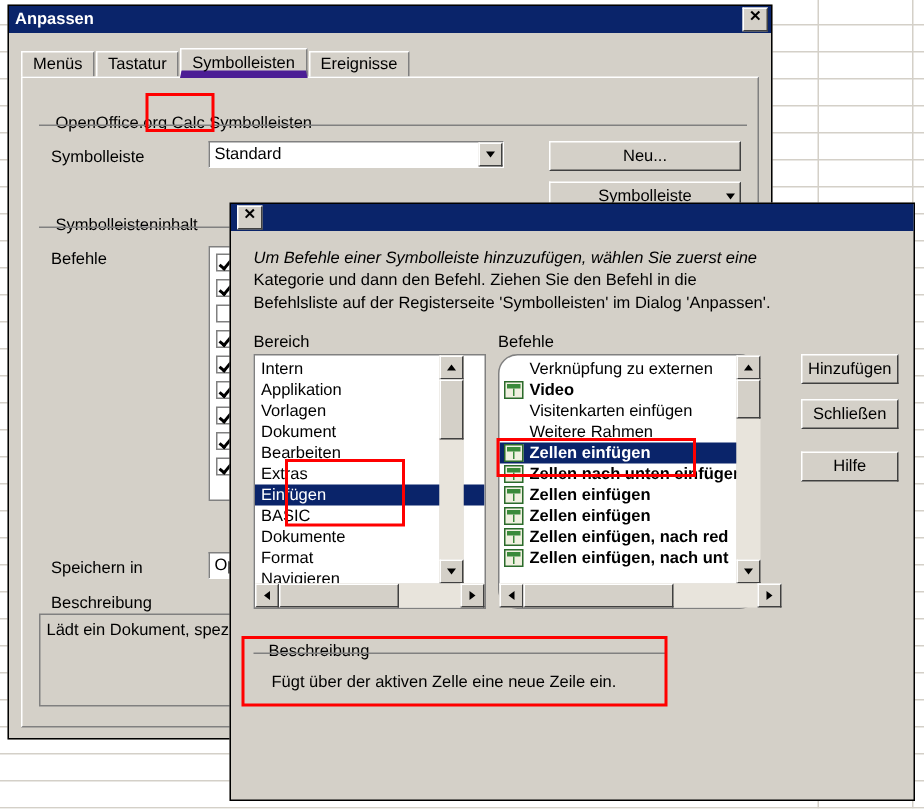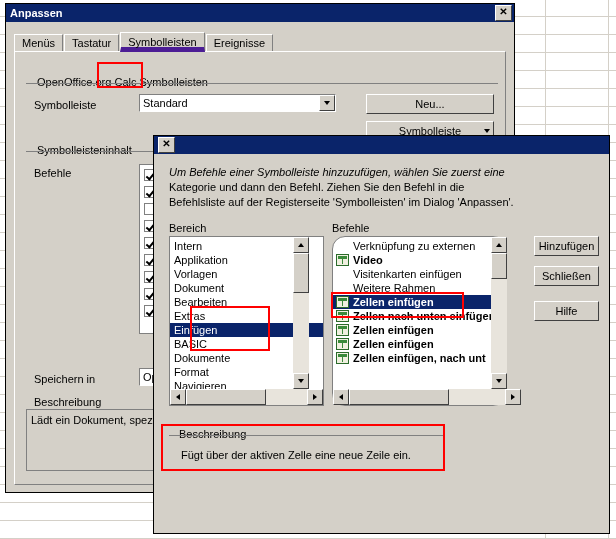--- a/index.html
+++ b/index.html
@@ -459,20 +459,24 @@
         <div class="li cmd">
           <span class="cmdicon"></span>
           <span>Zellen einfügen</span>
         </div>
         <div class="li cmd">
           <span class="cmdicon"></span>
           <span>Zellen einfügen</span>
         </div>
         <div class="li cmd">
           <span class="cmdicon"></span>
+          <span>Zellen einfügen, nach red</span>
+        </div>
+        <div class="li cmd">
+          <span class="cmdicon"></span>
           <span>Zellen einfügen, nach unt</span>
         </div>
       </div>
     </div>
 
     <div class="vscroll" style="left:337px; top:101px; height:152px;">
       <div class="sbtrack" style="left:0; top:0; width:16px; height:152px;"></div>
       <div class="sbbtn" style="left:0; top:0;">
           <span class="arrow-up"></span>
         </div>

